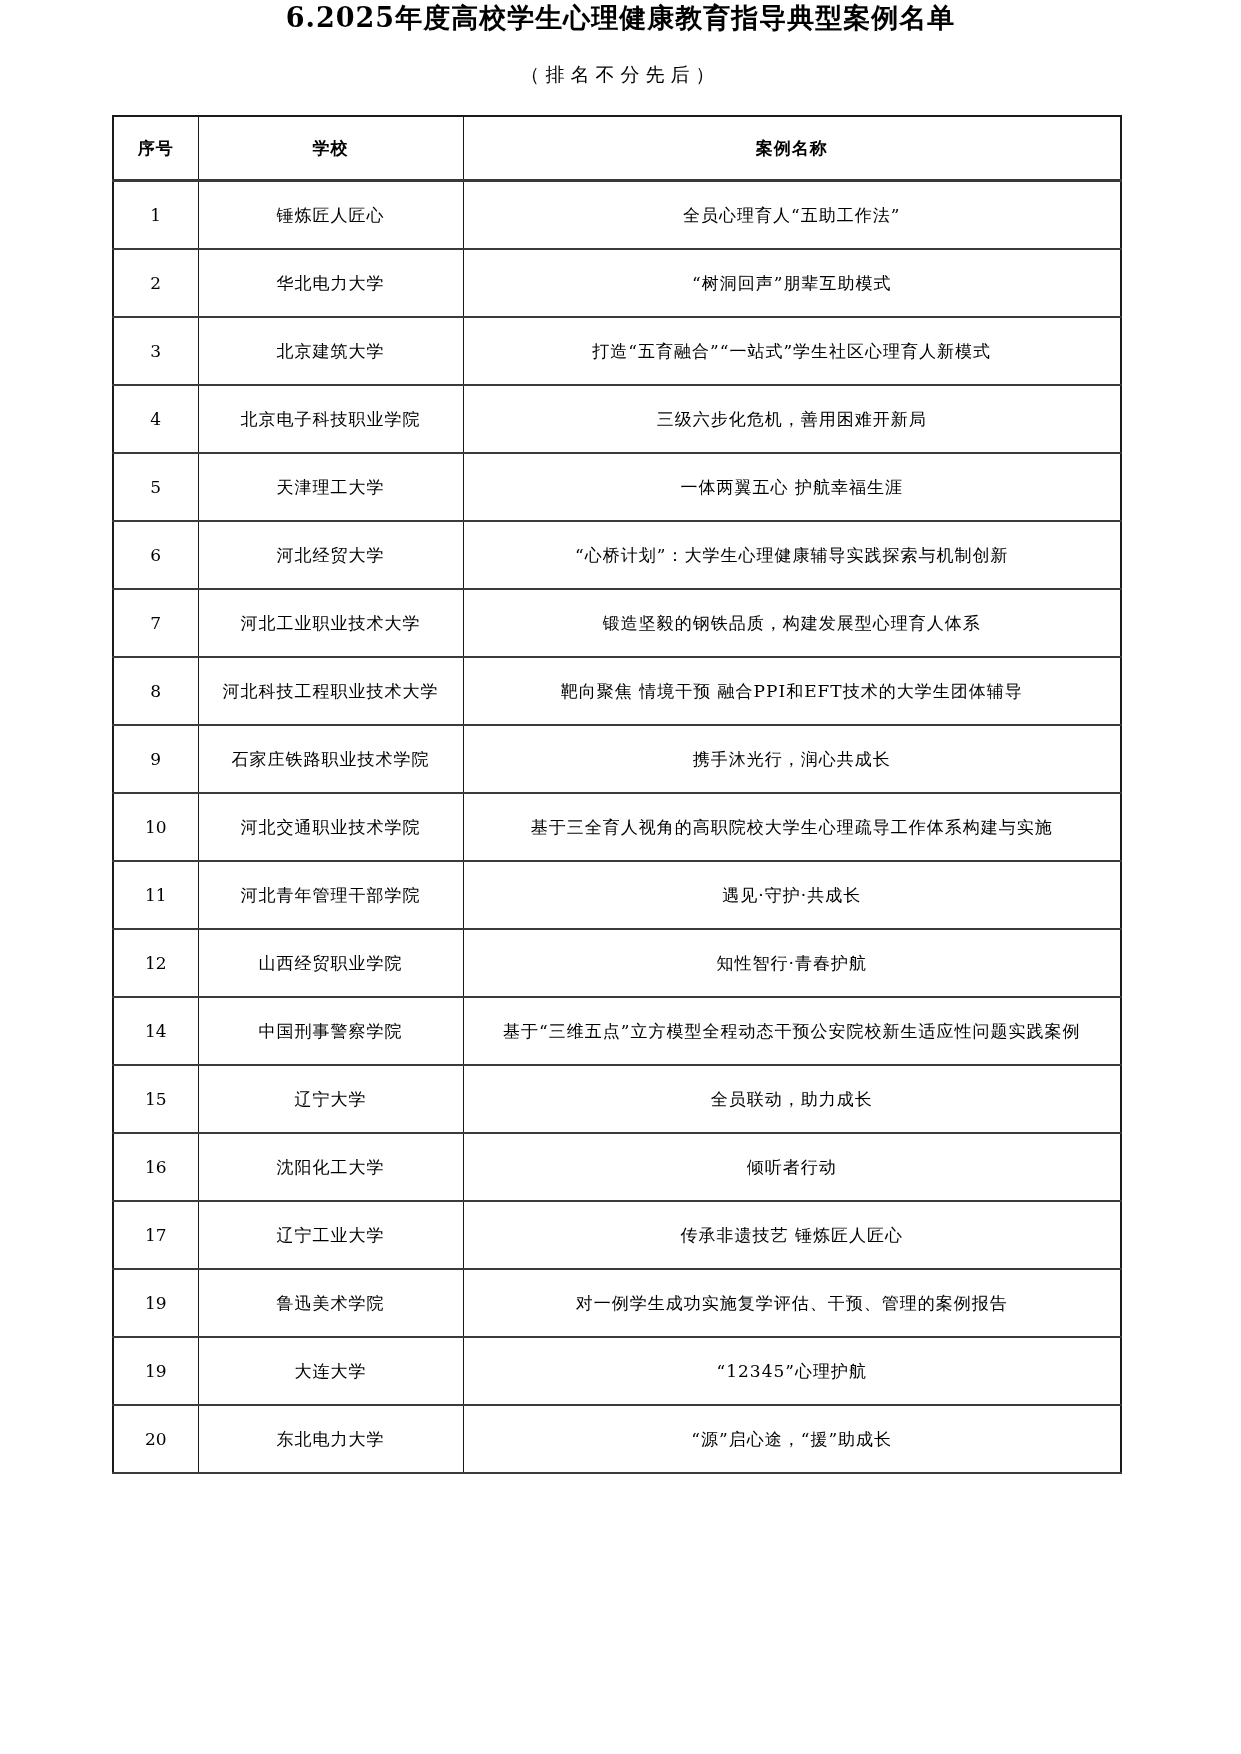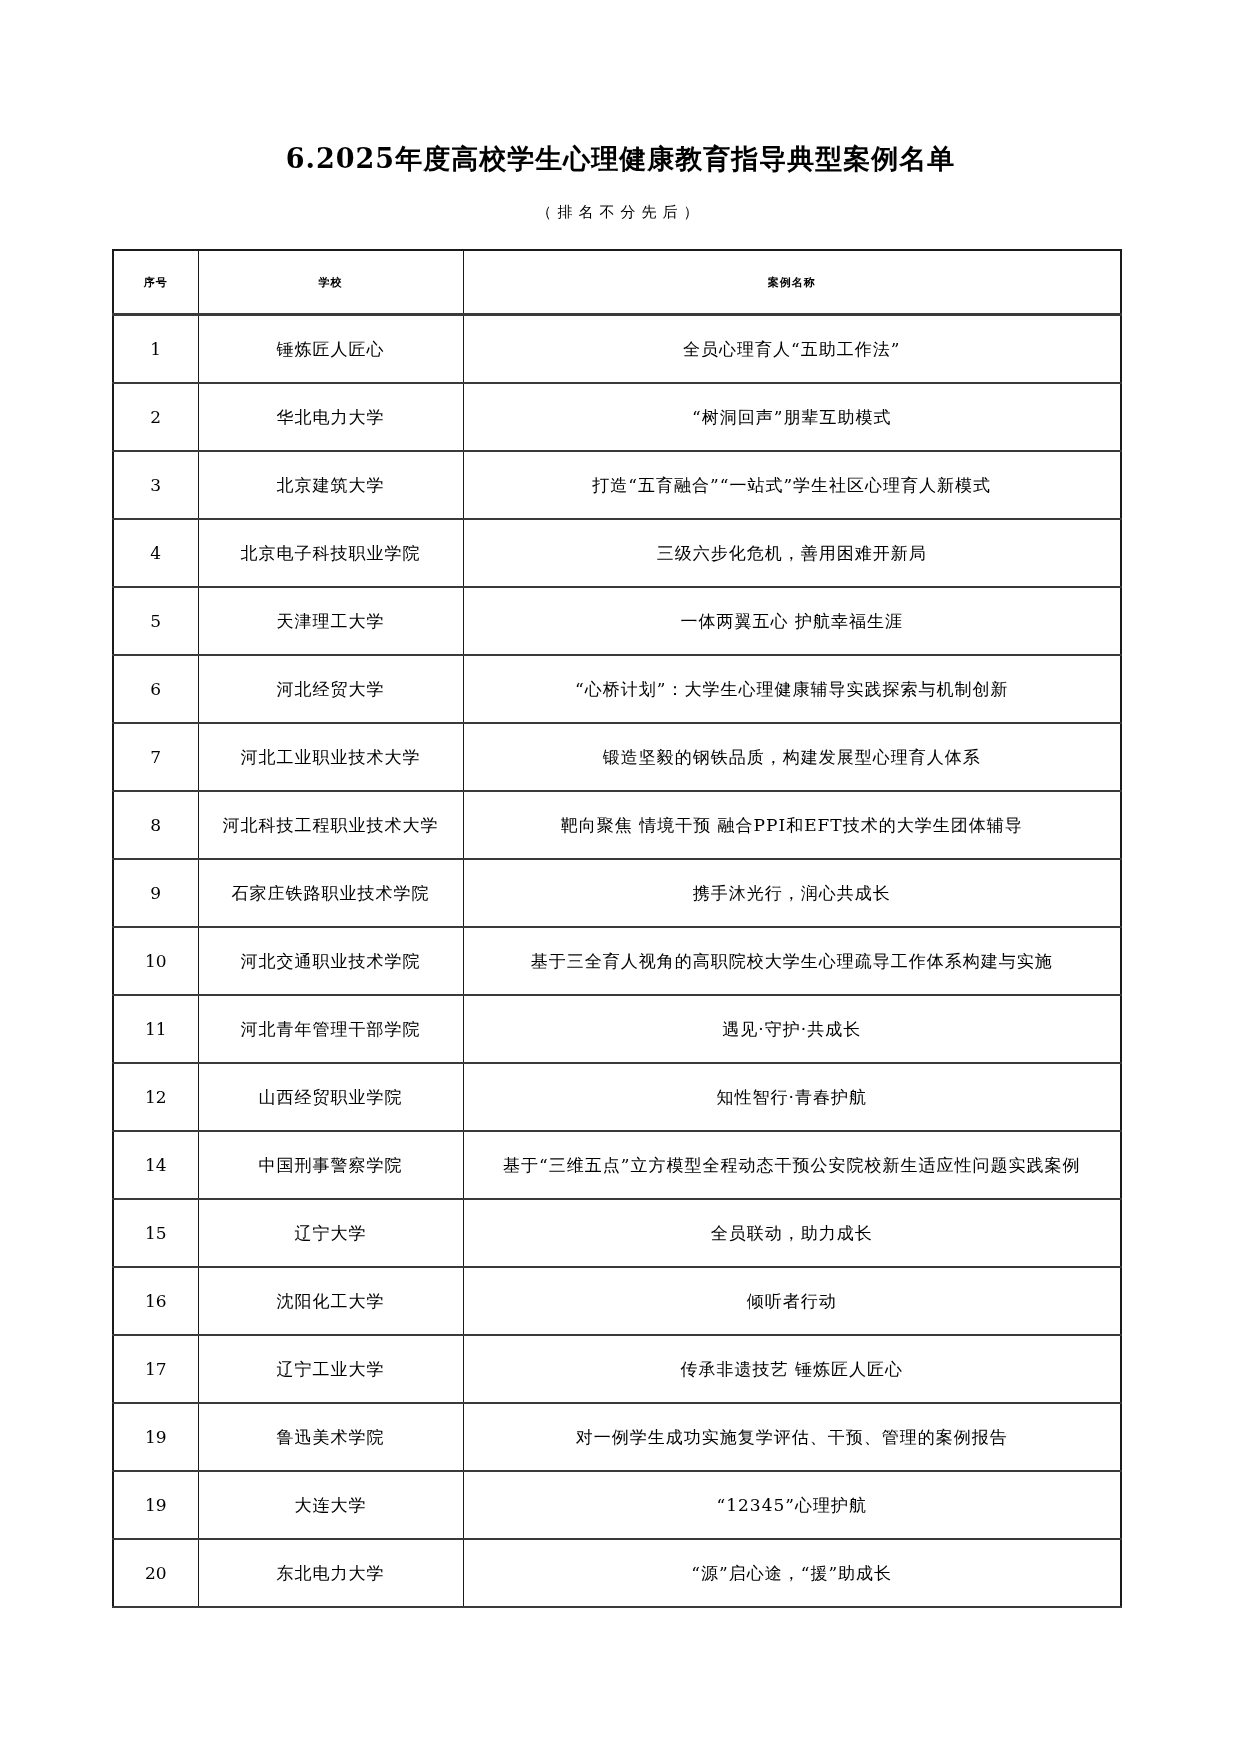--- a/index.html
+++ b/index.html
@@ -15,51 +15,50 @@
     color: #000000;
   }
   .page {
     width: 1241px;
     height: 1754px;
     background: #ffffff;
     overflow: hidden;
   }
   .doc-title {
     margin: 0;
-    padding-top: 141px;
     text-align: center;
     font-size: 27px;
     font-weight: bold;
     letter-spacing: 1px;
     font-family: "DejaVu Serif", "Liberation Serif", serif;
   }
   .doc-subtitle {
     margin: 0;
     margin-top: 26px;
     text-align: center;
-    font-size: 15px;
+    font-size: 19px;
     letter-spacing: 6px;
     font-family: "DejaVu Serif", "Liberation Serif", serif;
   }
   table.case-table {
     border-collapse: collapse;
     table-layout: fixed;
     width: 1008px;
     margin-left: 112px;
     margin-top: 27px;
     border: 2px solid #1a1a1a;
   }
   table.case-table col.col-no   { width: 85px; }
   table.case-table col.col-school { width: 265px; }
   table.case-table col.col-case { width: 658px; }
   table.case-table th {
     height: 60px;
     font-family: "DejaVu Sans", "Liberation Sans", sans-serif;
     font-weight: bold;
-    font-size: 11px;
+    font-size: 17px;
     letter-spacing: 1px;
     text-align: center;
     vertical-align: middle;
     border-left: 1px solid #1a1a1a;
     border-right: 1px solid #1a1a1a;
     border-bottom: 3px solid #3a3a3a;
     background: #ffffff;
   }
   table.case-table td {
     height: 62px;

